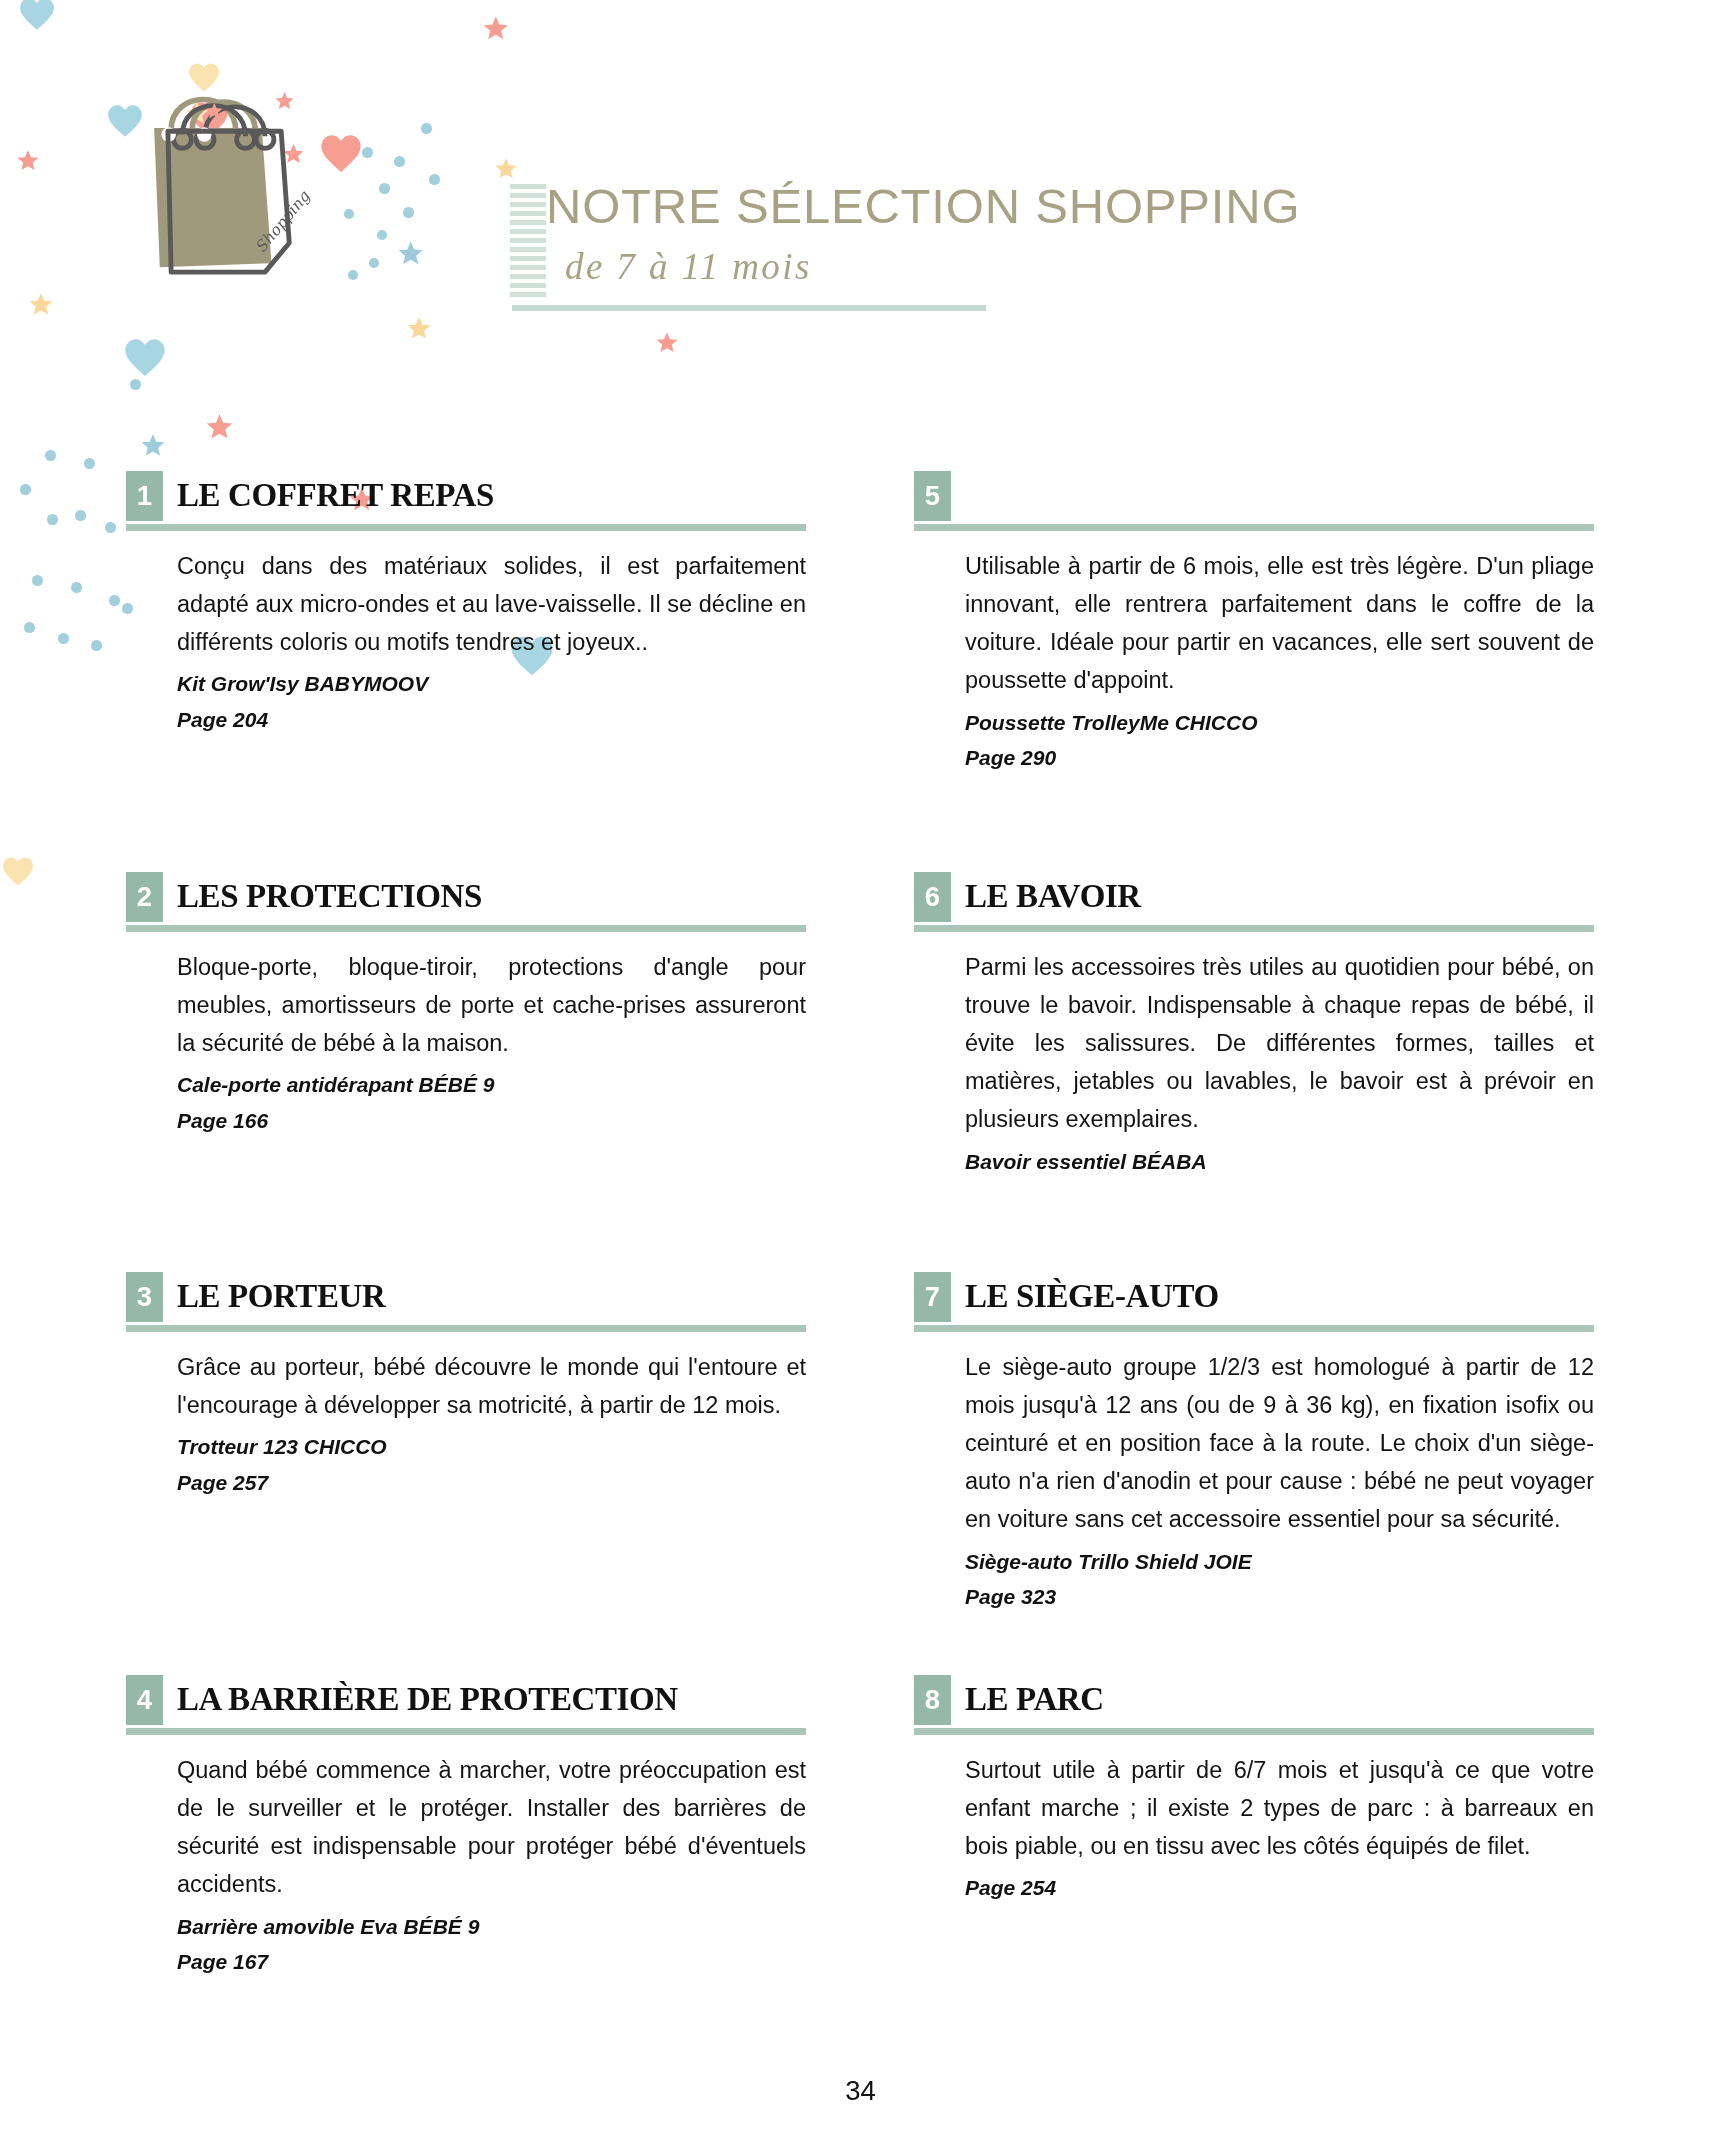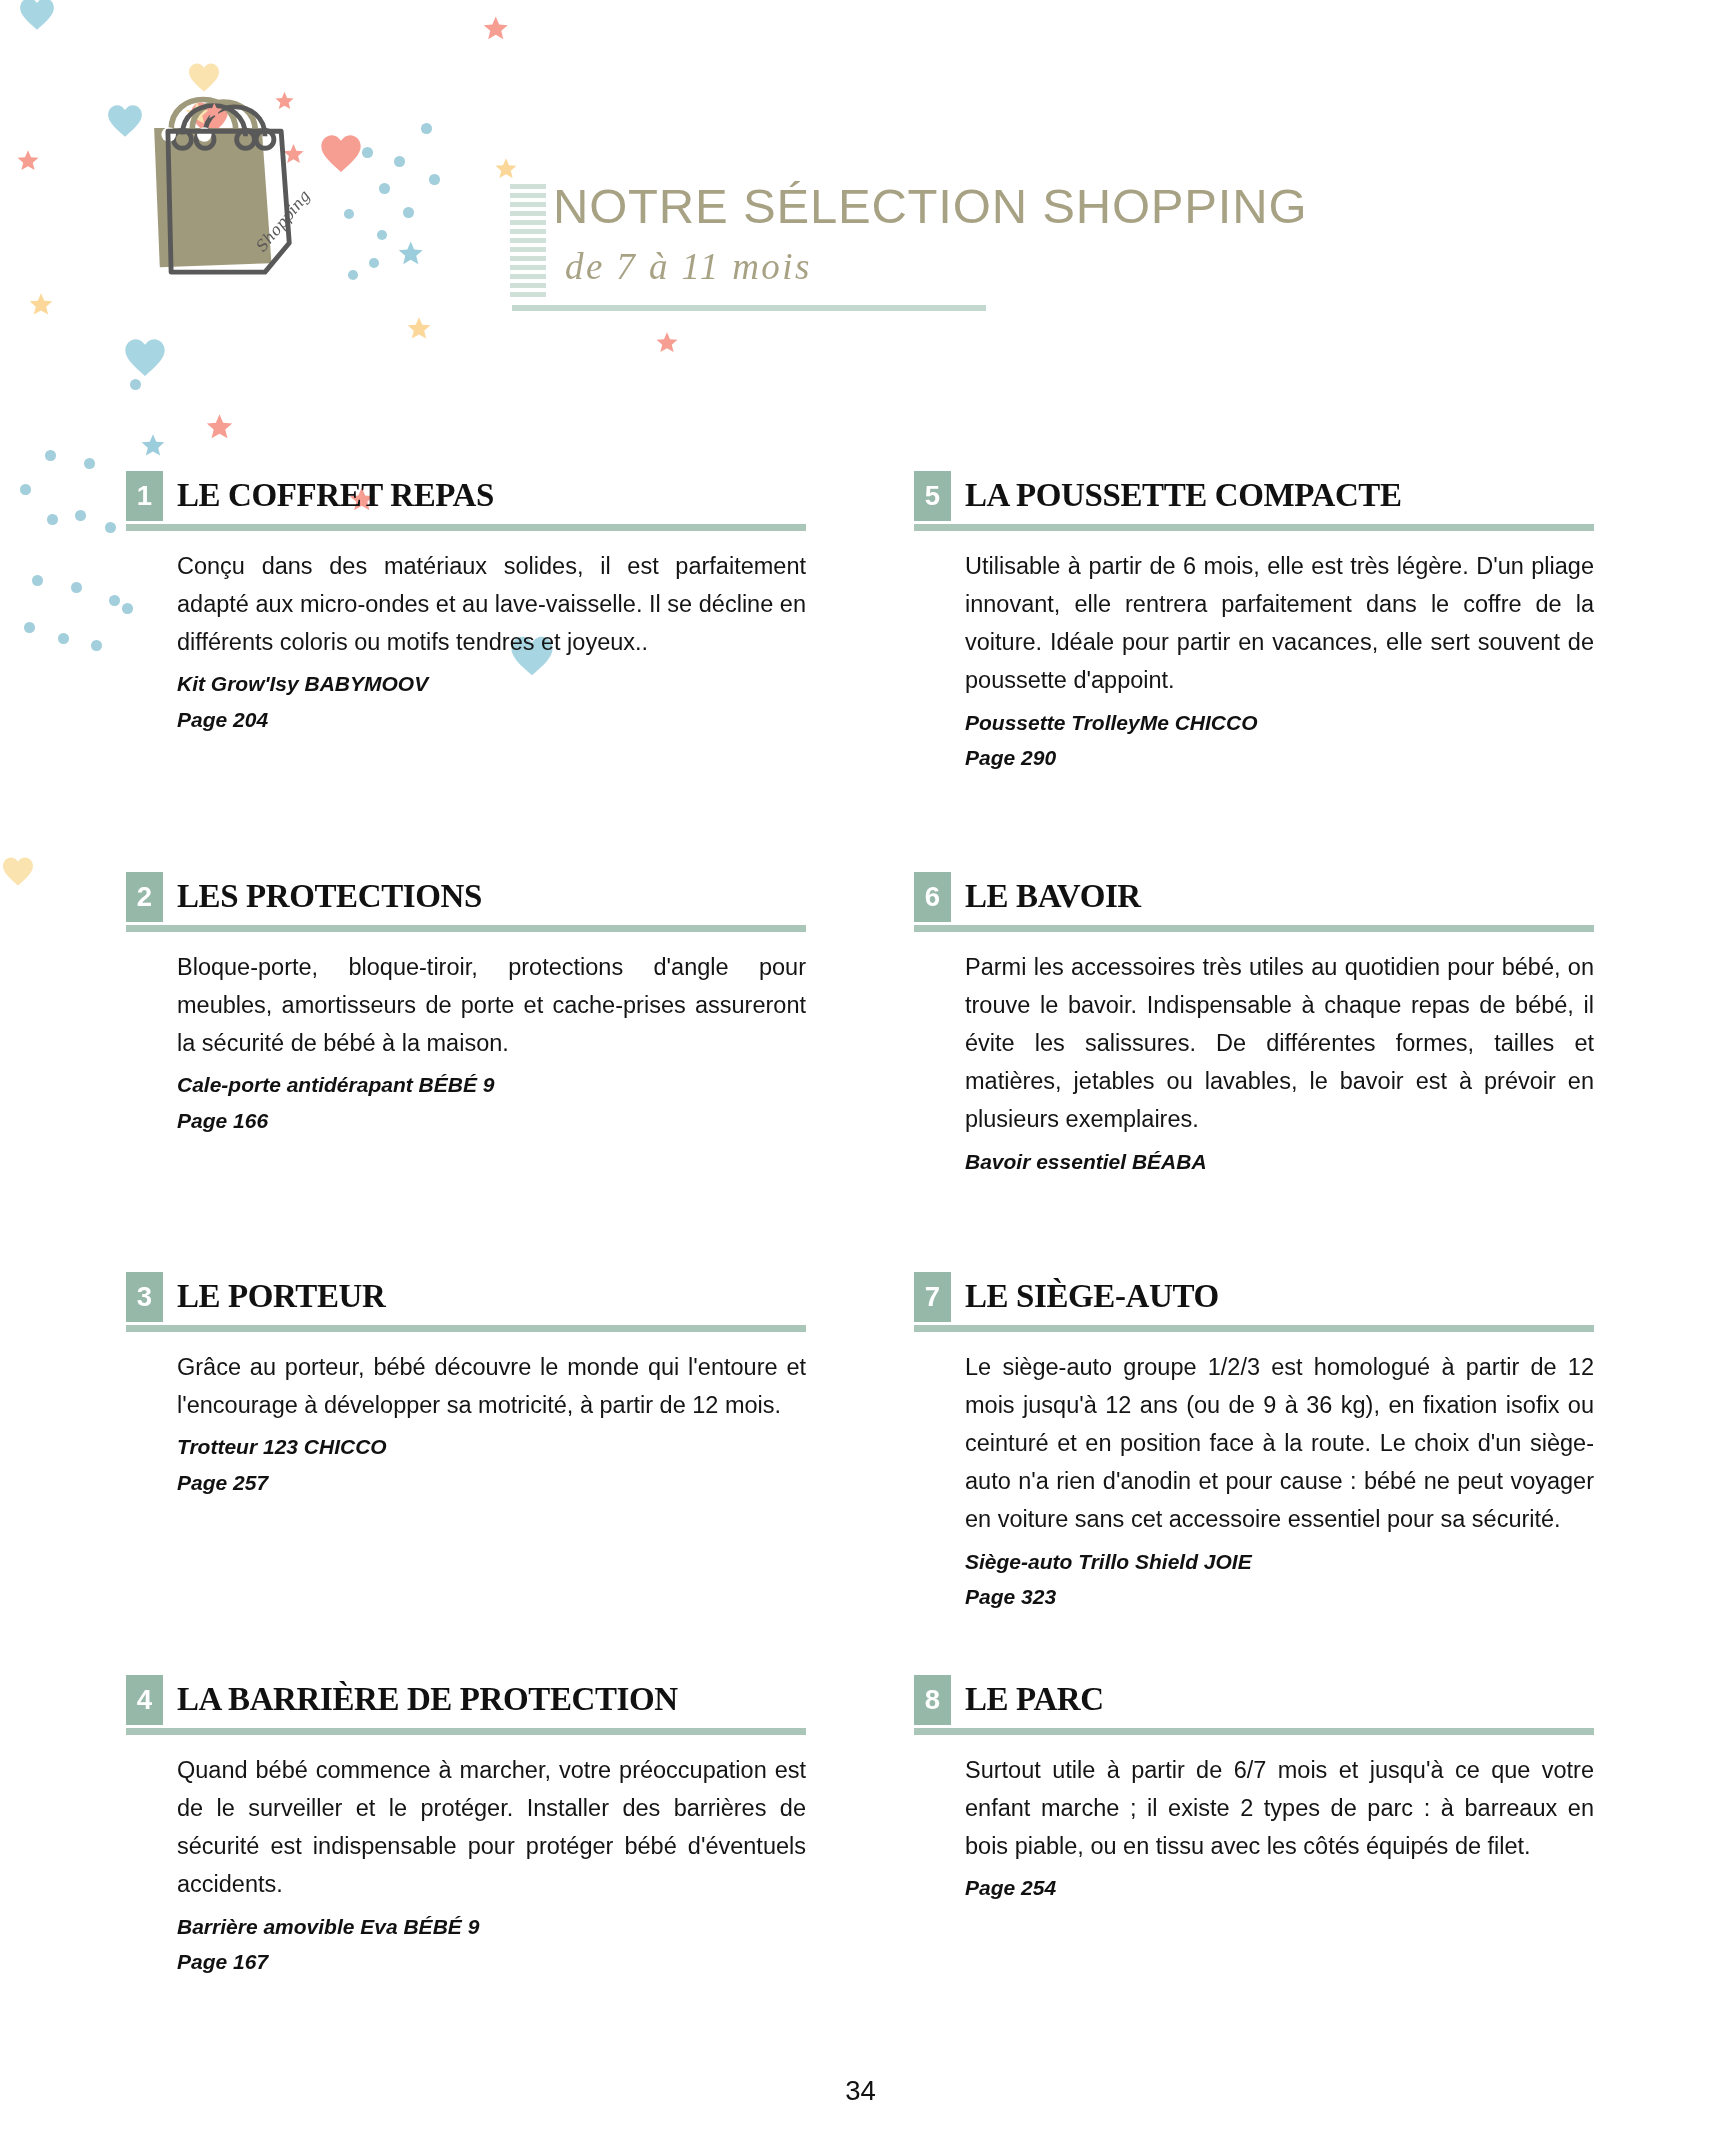--- a/index.html
+++ b/index.html
@@ -56,21 +56,21 @@
     width: 36px;
     height: 117px;
     background: repeating-linear-gradient(
       to bottom,
       #cfe0d8 0px, #cfe0d8 4.9px,
       #ffffff 4.9px, #ffffff 9px
     );
   }
   .title-main {
     position: absolute;
-    left: 43px;
+    left: 36px;
     top: 0px;
     font-family: "Liberation Sans", sans-serif;
     font-size: 49px;
     font-weight: 400;
     letter-spacing: 0.8px;
     color: #a8a285;
     white-space: nowrap;
     line-height: 1.0;
   }
   .title-sub {
@@ -400,21 +400,20 @@
       <div class="entry-product">Barrière amovible Eva BÉBÉ 9</div>
       <div class="entry-page">Page 167</div>
     </div>
   </div>
 
   <div class="col col-right">
 
     <div class="entry" style="top:471px;">
       <div class="entry-head">
         <div class="badge">5</div>
-        <div class="entry-title">LA POUSSETTE COMPACTE</div>
         <div class="entry-rule"></div>
       </div>
       <div class="entry-body">Utilisable à partir de 6 mois, elle est très légère. D'un pliage innovant, elle rentrera parfaitement dans le coffre de la voiture. Idéale pour partir en vacances, elle sert souvent de poussette d'appoint.</div>
       <div class="entry-product">Poussette TrolleyMe CHICCO</div>
       <div class="entry-page">Page 290</div>
     </div>
 
     <div class="entry" style="top:872px;">
       <div class="entry-head">
         <div class="badge">6</div>

